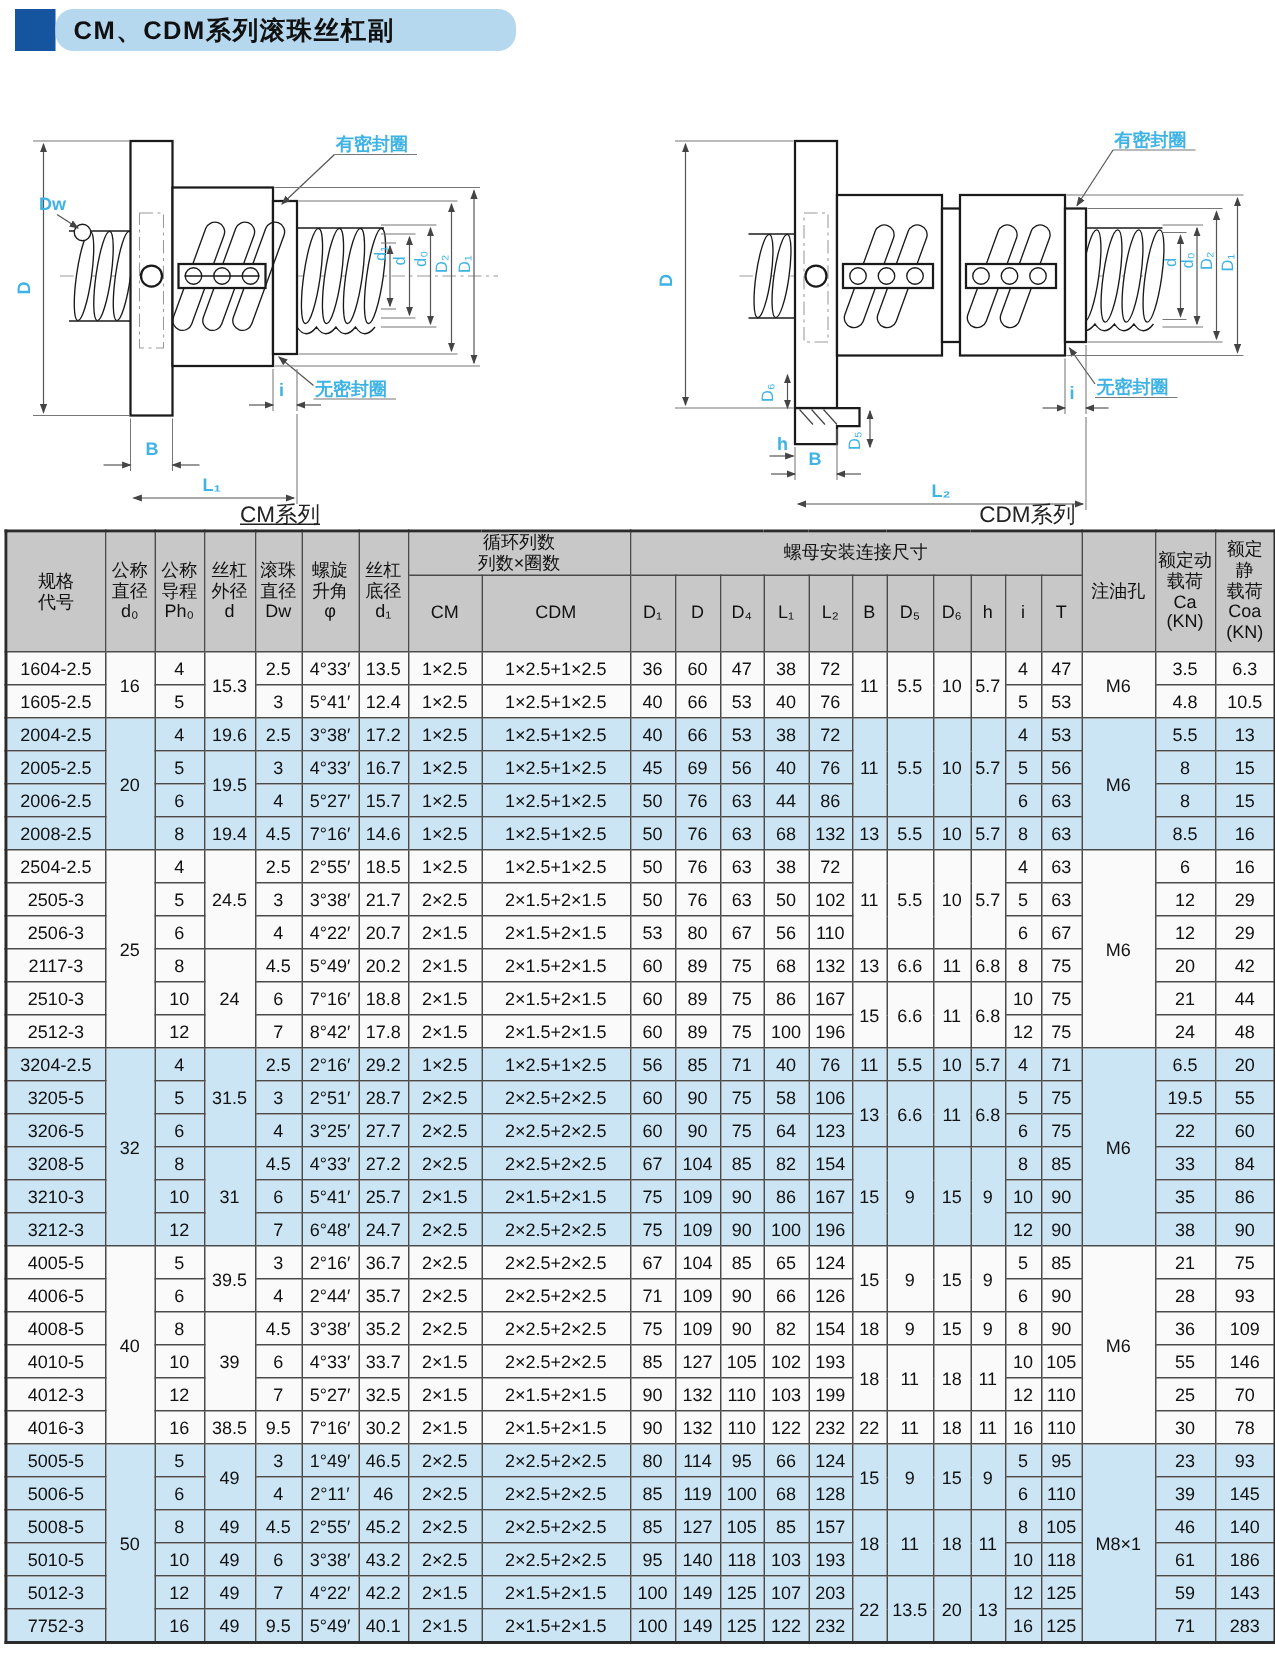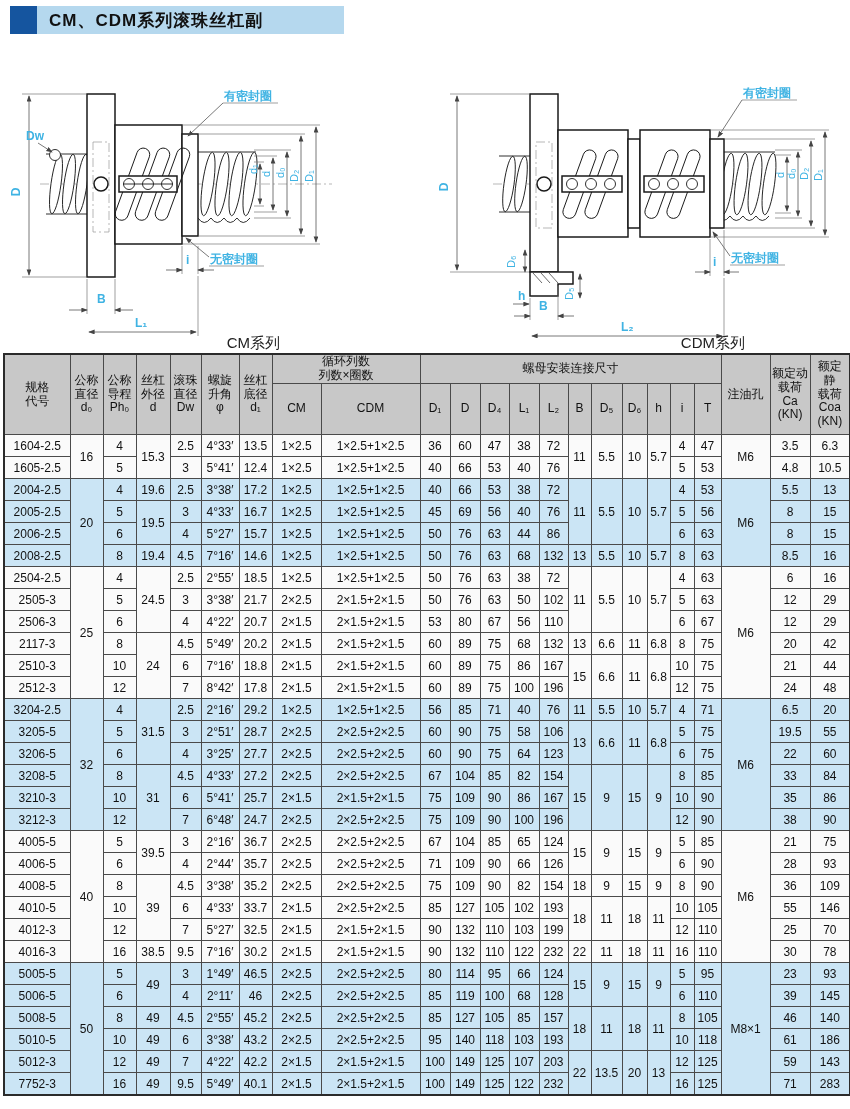--- a/index.html
+++ b/index.html
@@ -1,26 +1,26 @@
 <!DOCTYPE html>
 <html><head>
 <meta charset="utf-8">
 <style>
   html,body{margin:0;padding:0;background:#fff;}
   body{width:850px;height:1109px;position:relative;font-family:"Liberation Sans","DejaVu Sans",sans-serif;color:#111;}
   .titlebar{position:absolute;left:10px;top:6px;height:28px;display:flex;align-items:stretch;}
   .title-square{width:27px;height:28px;background:#15559f;}
-  .title-band{width:295px;background:#b5d8ee;display:flex;align-items:center;padding-left:12px;}
+  .title-band{width:295px;background:#b5d8ee;display:flex;align-items:center;padding-left:12px;border-radius:12px;}
   .title-band span{font-size:17px;font-weight:bold;letter-spacing:1px;}
   .diagram{position:absolute;top:42px;}
   .diagram.left{left:2px;}
   .diagram.right{left:425px;}
   .caption{position:absolute;top:334px;font-size:15px;color:#222;}
-  .caption.left{left:160px;width:120px;text-align:right;}
-  .caption.right{left:625px;width:120px;text-align:right;}
+  .caption.left{left:160px;width:120px;text-align:left;text-decoration:underline;}
+  .caption.right{left:625px;width:120px;text-align:center;}
   .tablewrap{position:absolute;left:3px;top:353px;width:844px;}
   table{border-collapse:collapse;table-layout:fixed;width:844px;border:2px solid #2b2b2b;}
   th,td{border:1px solid #4a4a4a;text-align:center;vertical-align:middle;padding:0;overflow:hidden;}
   thead th{background:#c8c8c8;font-weight:normal;font-size:12px;line-height:1.15;white-space:pre-line;}
   thead tr.h1 th{height:28px;}
   thead tr.h2 th{height:50px;}
   tbody td{font-size:12px;height:21px;line-height:1;background:#fafafa;}
   tr.tint td{background:#cbe5f5;}
   
   .part{stroke:#1a1a1a;stroke-width:1.5;fill:#fff;}

